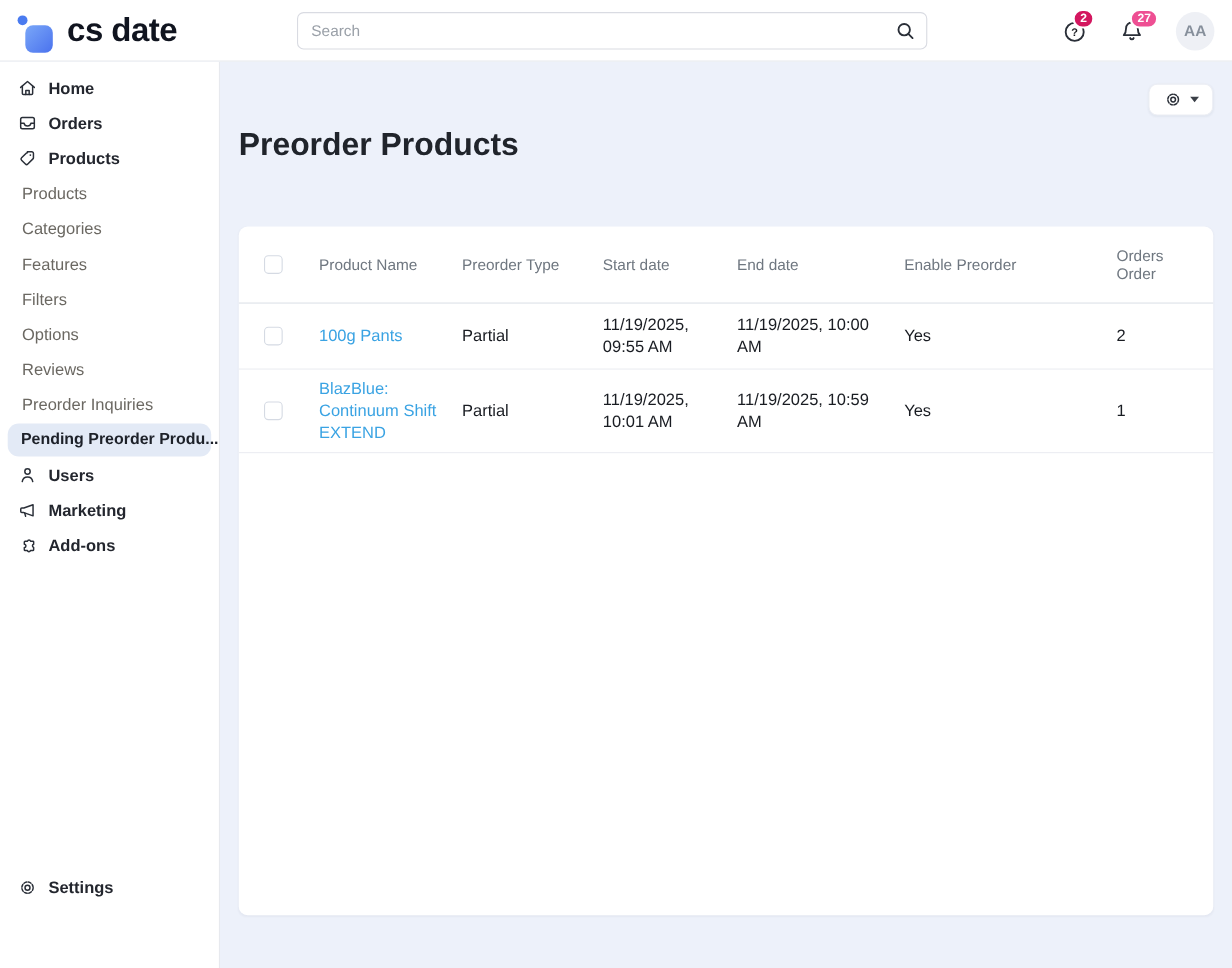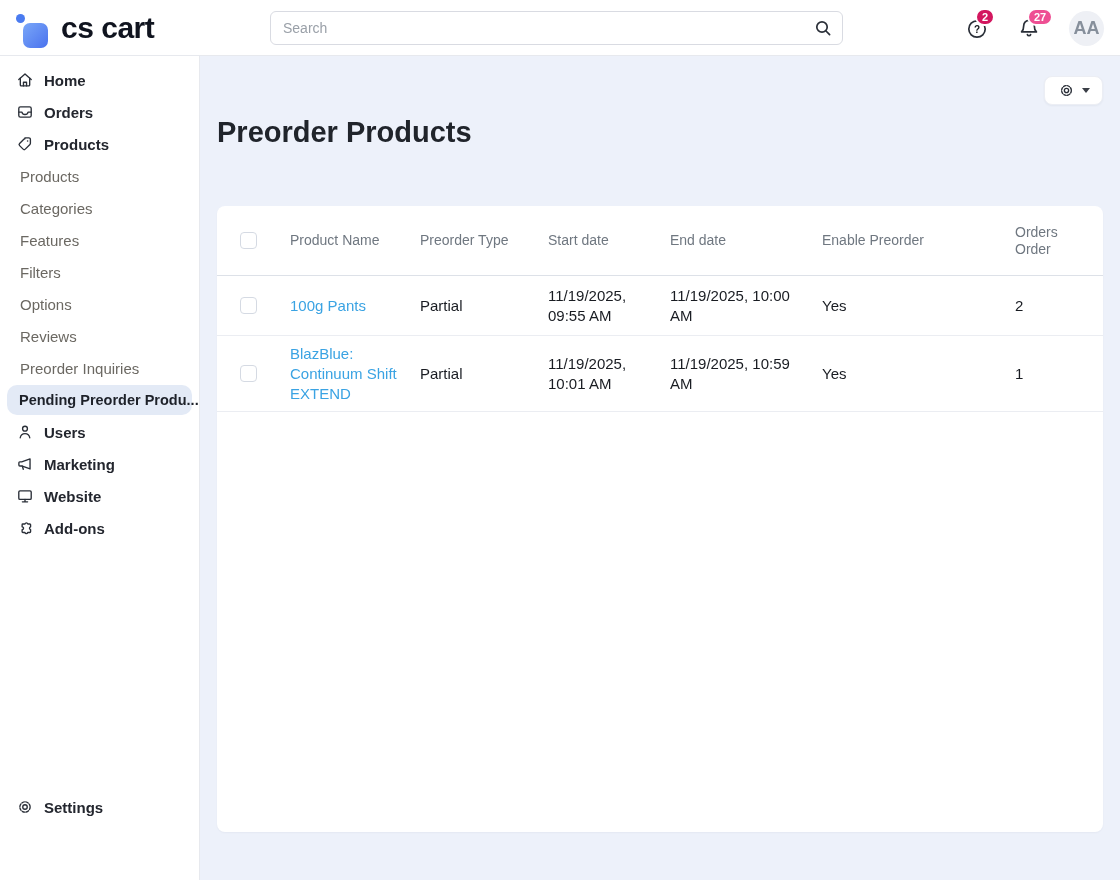--- a/index.html
+++ b/index.html
@@ -27,21 +27,21 @@
   .search-icon { position:absolute; right:10px; top:7px; width:20px; height:20px; cursor:pointer; }
 
   .topbar-right { position:absolute; right:16px; top:0; height:56px; display:flex;
     align-items:center; gap:28px; }
   .icon-btn { position:relative; width:24px; height:24px; cursor:pointer; }
   .badge { position:absolute; top:-8px; left:10px; min-width:18px; height:18px; padding:0 5px;
     border-radius:9px; background:#d3175f; border:2px solid #fff; color:#fff; font-size:11px;
     font-weight:bold; display:flex; align-items:center; justify-content:center; }
   .badge.pink { background:#ee4f93; }
   .avatar { width:35px; height:35px; border-radius:50%; background:#eef0f5; color:#868f9b;
-    font-size:18px; font-weight:bold; display:flex; align-items:center; justify-content:center;
+    font-size:14px; font-weight:bold; display:flex; align-items:center; justify-content:center;
     cursor:pointer; }
 
   
   .sidebar { position:absolute; top:56px; left:0; width:200px; height:824px; background:#fff;
     border-right:1px solid #e7e9ee; padding-top:8px; }
   .nav-item { height:32px; display:flex; align-items:center; cursor:pointer; }
   .nav-item.top { padding-left:16px; gap:10px; }
   .nav-item.top .nav-label { font-size:15px; font-weight:bold; color:#23262e;text-align:right; }
   .nav-item.sub { padding-left:20px; }
   .nav-item.sub .nav-label { font-size:15px; color:#6b6862; }
@@ -84,21 +84,21 @@
 <body>
 
 <div id="app">
 
   <header class="topbar">
     <div class="logo">
       <span class="logo-mark">
         <span class="logo-dot"></span>
         <span class="logo-square"></span>
       </span>
-      <span class="logo-text">cs cart</span>
+      <span class="logo-text">cs date</span>
     </div>
 
     <div class="search-wrap">
       <input class="search-input" type="text" placeholder="Search" style="">
       <span class="search-icon">
         <svg class="stroke" width="20" height="20" viewBox="0 0 20 20" style="stroke-width:1.7">
           <circle cx="9" cy="9" r="5.2"></circle>
             <path d="M13 13l3.6 3.6"></path>
         </svg>
       </span>
@@ -195,29 +195,20 @@
     <div class="nav-item top">
       <span class="nav-icon">
         <svg class="stroke" width="18" height="18" viewBox="0 0 20 20">
           <path d="M15.6 4.3 6.3 7.6H4.2a1 1 0 0 0-1 1v2.6a1 1 0 0 0 1 1h2.1l9.3 3.3z"></path>
           <path d="M7.1 12.5l1 3.4"></path>
         </svg>
       </span>
       <span class="nav-label">Marketing</span>
     </div>
 
-    <div class="nav-item top">
-      <span class="nav-icon">
-        <svg class="stroke" width="18" height="18" viewBox="0 0 20 20">
-          <rect x="3.1" y="4.3" width="13.8" height="9.4" rx="1.3"></rect>
-          <path d="M10 13.7v2.5M7.1 16.5h5.8"></path>
-        </svg>
-      </span>
-      <span class="nav-label">Website</span>
-    </div>
 
     <div class="nav-item top">
       <span class="nav-icon">
         <svg class="stroke" width="18" height="18" viewBox="0 0 20 20">
           <path d="M7.6 3.9h1.2a1.6 1.6 0 0 1 3.1 0h2.3a.8.8 0 0 1 .8.8v2.4a1.6 1.6 0 0 0 0 3.1v2.4a.8.8 0 0 1-.8.8h-2.4a1.6 1.6 0 0 1-3.1 0H6.4a.8.8 0 0 1-.8-.8v-2.3a1.6 1.6 0 0 0 0-3.2V4.7a.8.8 0 0 1 .8-.8z" transform="translate(1.2 1.6)"></path>
         </svg>
       </span>
       <span class="nav-label">Add-ons</span>
     </div>
 

